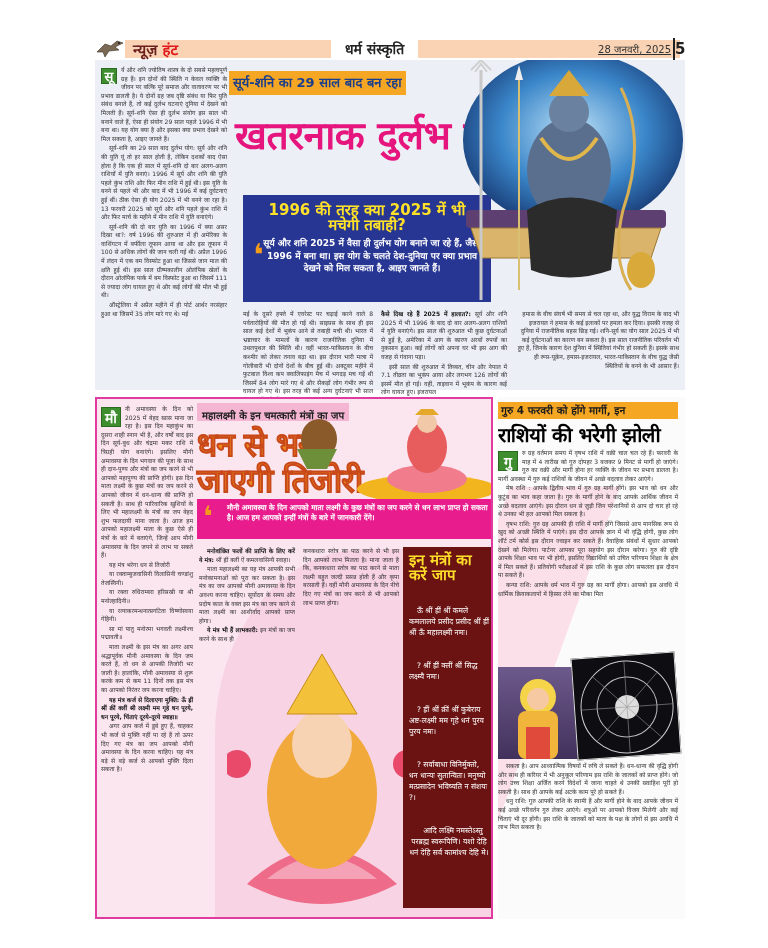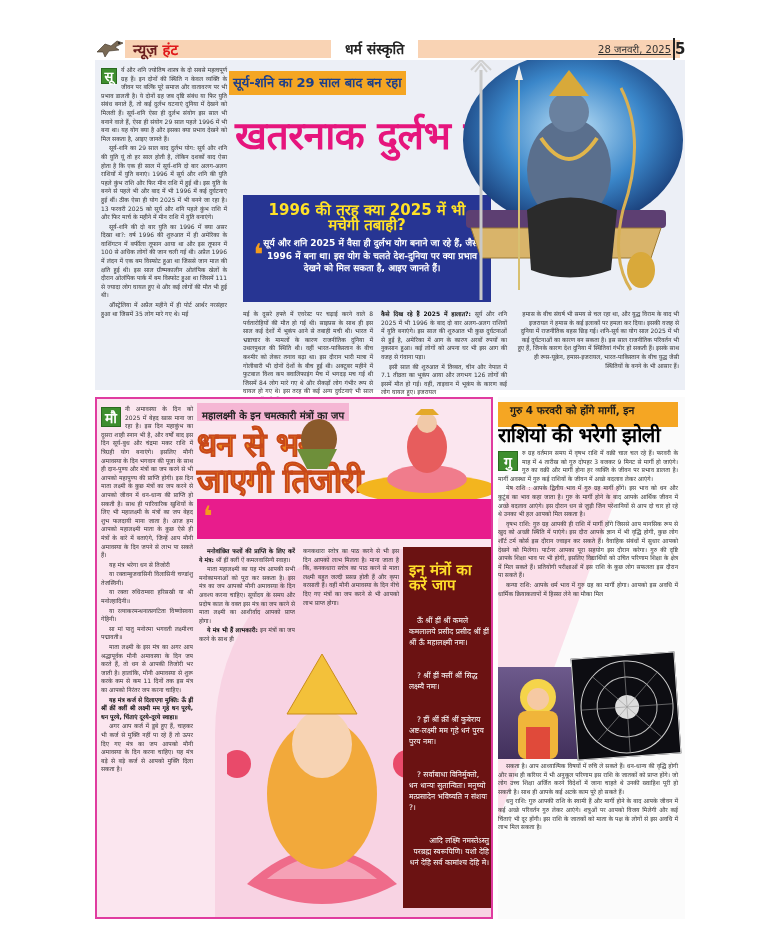--- a/index.html
+++ b/index.html
@@ -37,29 +37,29 @@
   .shani { position: absolute; left: 346px; top: 0px; width: 244px; height: 242px; }
 
   
   .mid { position: absolute; left: 0; top: 367px; width: 398px; height: 522px; background: #fbe6ef; border: 2px solid #e03ca0; overflow: hidden; }
   .mid-wash { position: absolute; left: 118px; top: 150px; width: 300px; height: 370px; background: #f8d3e3; border-radius: 50% 0 0 0; }
   .mid-kicker { position: absolute; left: 100px; top: 4px; height: 18px; background: #f5b6d4; padding: 4px 5px; font-size: 10px; font-weight: bold; color: #222; line-height: 18px; white-space: nowrap; }
   .mid-head { position: absolute; left: 100px; top: 28px; font-size: 33px; font-weight: bold; color: #f08a1c; line-height: 36px; -webkit-text-stroke: 1px #c8481a; letter-spacing: -1px; }
   .pinkbox { position: absolute; left: 100px; top: 100px; width: 300px; height: 40px; background: #e81c8c; color: #fff; padding: 4px 8px 4px 30px; font-size: 7.3px; font-weight: bold; line-height: 10px; }
   .pinkbox .qm { position: absolute; left: 6px; top: 4px; font-size: 28px; color: #f39c1c; line-height: 28px; }
 
-  .maroon { position: absolute; left: 306px; top: 148px; width: 92px; height: 361px; background: #6b1212; color: #fff; padding: 16px 6px; }
+  .maroon { position: absolute; left: 306px; top: 148px; width: 92px; height: 361px; background: #6b1212; color: #fff; padding: 6px 6px; }
   .maroon h3 { font-size: 15px; line-height: 15px; color: #ffde2a; font-weight: bold; margin-bottom: 5px; }
   .maroon p { font-size: 7.5px; line-height: 11px; }
   .maroon p.in { text-indent: 8px; margin-top: 22px; }
 
   
   .right { position: absolute; left: 403px; top: 367px; width: 187px; height: 522px; background: #fbfbfb; overflow: hidden; }
   .right-wash { position: absolute; left: -50px; top: 90px; width: 110px; height: 340px; background: #fbe0ea; transform: skewX(-20deg); }
-  .r-kicker { position: absolute; left: 0; top: 5px; width: 180px; height: 25px; background: #f5a623; font-size: 10.5px; font-weight: bold; color: #1c1c1c; line-height: 17px; padding-left: 12px; white-space: nowrap; }
+  .r-kicker { position: absolute; left: 0; top: 5px; width: 180px; height: 17px; background: #f5a623; font-size: 10.5px; font-weight: bold; color: #1c1c1c; line-height: 17px; padding-left: 3px; white-space: nowrap; }
   .r-head { position: absolute; left: 0; top: 24px; font-size: 20px; font-weight: bold; color: #000000; white-space: nowrap; letter-spacing: -0.5px; }
   .r-imgs { position: absolute; left: 0; top: 258px; width: 180px; height: 100px; }
   .pic-guru { position: absolute; left: 0; top: 12px; width: 80px; height: 92px; background: linear-gradient(#6d5a8c, #42305c); }
   .pic-zodiac { position: absolute; left: 76px; top: 0; width: 104px; height: 102px; background: #0d0d12; transform: rotate(-4deg); border: 1px solid #ddd; }
   .page svg { display: block; }
 </style>
 </head>
 <body>
 
 <div class="page">
@@ -161,20 +161,21 @@
       <path d="M0 40 L40 40 L30 60 L10 60 Z" fill="#6e8f3a"></path>
       <ellipse cx="130" cy="80" rx="70" ry="14" fill="#f3b51e"></ellipse>
       <ellipse cx="130" cy="70" rx="40" ry="14" fill="#f07c8c"></ellipse>
       <ellipse cx="130" cy="38" rx="20" ry="26" fill="#e75d5d"></ellipse>
       <circle cx="130" cy="14" r="10" fill="#f1c9a8"></circle>
       <path d="M118 6 L130 -6 L142 6 Z" fill="#e4a92a"></path>
     </svg>
 
     <div class="pinkbox">
       <span class="qm">❛</span>
+      <span>मौनी अमावस्या के दिन आपको माता लक्ष्मी के कुछ मंत्रों का जप करने से धन लाभ प्राप्त हो सकता है। आज हम आपको इन्हीं मंत्रों के बारे में जानकारी देंगे।</span>
     </div>
 
     <div class="col" style="left:102px; top:148px; width:96px; z-index:2">
       <p><b>मनोवांछित फलों की प्राप्ति के लिए करें ये मंत्र:</b> <span>श्रीं ह्रीं क्लीं ऐं कमलवासिन्यै स्वाहा।</span></p>
       <p>माता महालक्ष्मी का यह मंत्र आपकी सभी मनोकामनाओं को पूरा कर सकता है। इस मंत्र का जप आपको मौनी अमावस्या के दिन अवश्य करना चाहिए। सूर्योदय के समय और प्रदोष काल के वक्त इस मंत्र का जप करने से माता लक्ष्मी का आशीर्वाद आपको प्राप्त होगा।</p>
       <p><b>ये मंत्र भी हैं लाभकारी:</b> <span>इन मंत्रों का जप करने के साथ ही</span></p>
     </div>
     <div class="col" style="left:206px; top:148px; width:96px; z-index:2">
       <p class="noindent">कनकधारा स्तोत्र का पाठ करने से भी इस दिन आपको लाभ मिलता है। माना जाता है कि, कनकधारा स्तोत्र का पाठ करने से माता लक्ष्मी बहुत जल्दी प्रसन्न होती हैं और कृपा बरसाती हैं। वहीं मौनी अमावस्या के दिन नीचे दिए गए मंत्रों का जप करने से भी आपको लाभ प्राप्त होगा।</p>
     </div>
@@ -188,21 +189,21 @@
       <circle cx="10" cy="110" r="14" fill="#e94a6a"></circle>
       <circle cx="180" cy="110" r="14" fill="#e94a6a"></circle>
     </svg>
 
     <div class="maroon">
       <h3>इन मंत्रों का करें जाप</h3>
       <p class="in">ऊँ श्रीं ह्रीं श्रीं कमले कमलालये प्रसीद प्रसीद श्रीं ह्रीं श्रीं ऊँ महालक्ष्मी नमः।</p>
       <p class="in">? श्रीं ह्रीं क्लीं श्रीं सिद्ध लक्ष्म्यै नमः।</p>
       <p class="in">? ह्रीं श्रीं क्रीं श्रीं कुबेराय अष्ट-लक्ष्मी मम गृहे धनं पुरय पुरय नमः।</p>
       <p class="in">? सर्वाबाधा विनिर्मुक्तो, धन धान्यः सुतान्वितः। मनुष्यो मत्प्रसादेन भविष्यति न संशयः ?।</p>
-      <p class="in" style="text-align:right">आदि लक्ष्मि नमस्तेऽस्तु परब्रह्म स्वरूपिणि। यशो देहि धनं देहि सर्व कामांश्च देहि मे।</p>
+      <p class="in" style="text-align:center">आदि लक्ष्मि नमस्तेऽस्तु परब्रह्म स्वरूपिणि। यशो देहि धनं देहि सर्व कामांश्च देहि मे।</p>
     </div>
   </div>
 
   <div class="right">
     <div class="right-wash"></div>
     <div class="r-kicker">गुरु 4 फरवरी को होंगे मार्गी, इन</div>
     <div class="r-head">राशियों की भरेगी झोली</div>
 
     <div class="col" style="left:0; top:52px; width:180px;">
       <p class="noindent"><span class="dropcap" style="width:20px;height:20px;font-size:14px;line-height:20px">गु</span><span>रु ग्रह वर्तमान समय में वृषभ राशि में वक्री चाल चल रहे हैं। फरवरी के माह में 4 तारीख को गुरु दोपहर 3 बजकर 9 मिनट से मार्गी हो जाएंगे। गुरु का वक्री और मार्गी होना हर व्यक्ति के जीवन पर प्रभाव डालता है। मार्गी अवस्था में गुरु कई राशियों के जीवन में अच्छे बदलाव लेकर आएंगे।</span></p>

